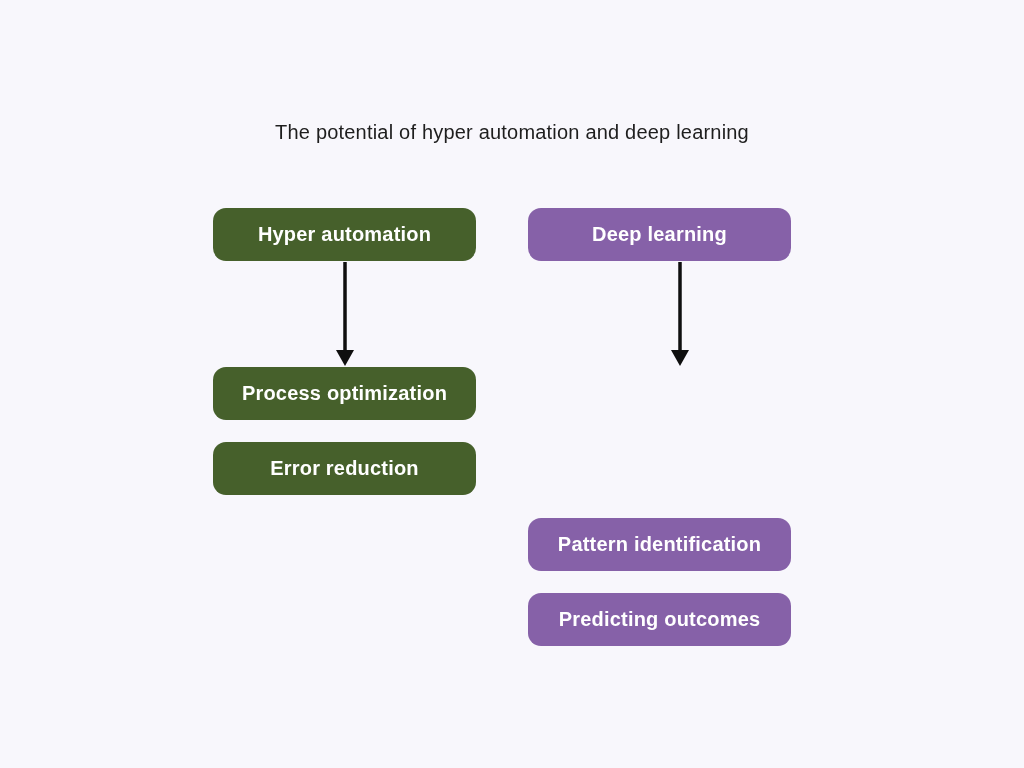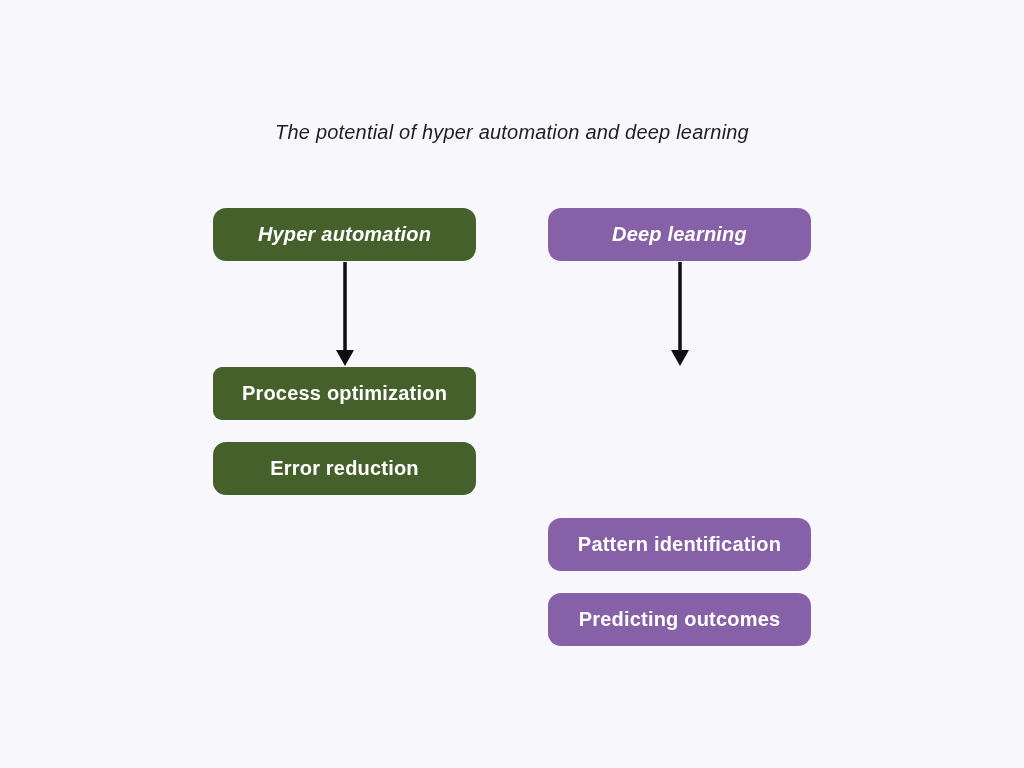--- a/index.html
+++ b/index.html
@@ -15,21 +15,20 @@
     margin: 0 auto;
     background: var(--background, #f8f7fc);
     overflow: hidden;
   }
   .diagram-title {
     position: absolute;
     left: 0;
     top: 121px;
     width: 1024px;
     text-align: center;
-    font-style: italic;
     font-weight: 500;
     font-size: 20px;
     letter-spacing: 0.2px;
     color: var(--title_text, #1e1e1e);
   }
   .node {
     position: absolute;
     width: 263px;
     height: 53px;
     border-radius: 13px;
@@ -39,24 +38,24 @@
     color: var(--box_text, #ffffff);
     font-weight: 700;
     font-size: 20px;
     letter-spacing: 0.2px;
     box-sizing: border-box;
   }
   .node.green  { background: var(--green, #46602b); }
   .node.purple { background: var(--purple, #8661a8); }
 
   .col-left  { left: 213px; }
-  .col-right { left: 548px; }
+  .col-right { left: 528px; }
 
-  .row-0 { top: 208px; font-style: italic; }
-  .row-1 { top: 367px; border-radius: 9px; }
+  .row-0 { top: 208px; }
+  .row-1 { top: 367px; }
   .row-2 { top: 442px; }
   .row-3 { top: 518px; }
   .row-4 { top: 593px; }
 
   .down-arrow {
     position: absolute;
     top: 262px;
     width: 26px;
     height: 105px;
     color: var(--arrow, #0f0f0f);

